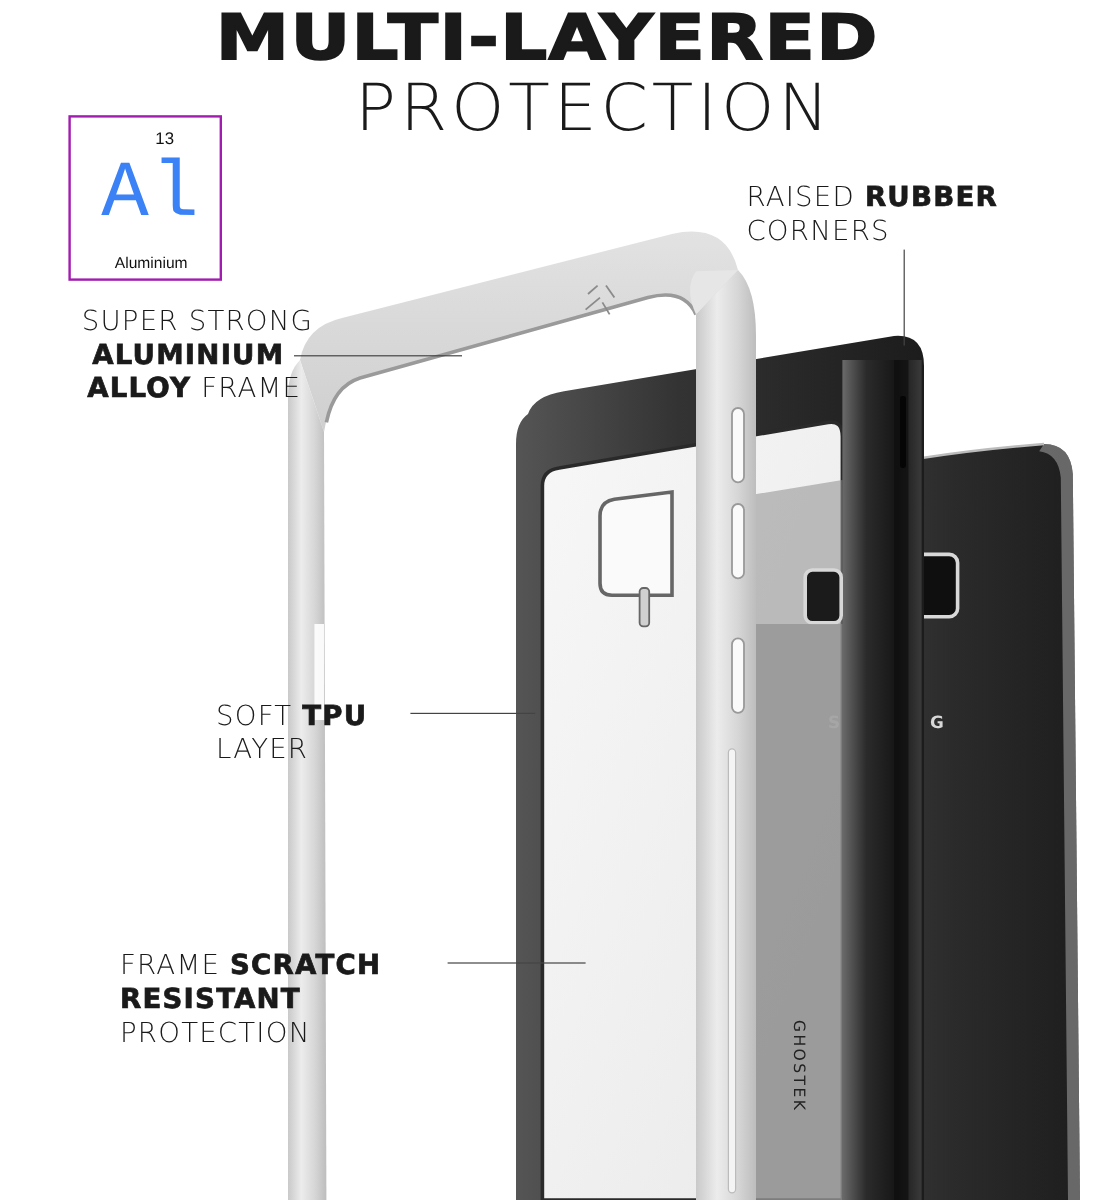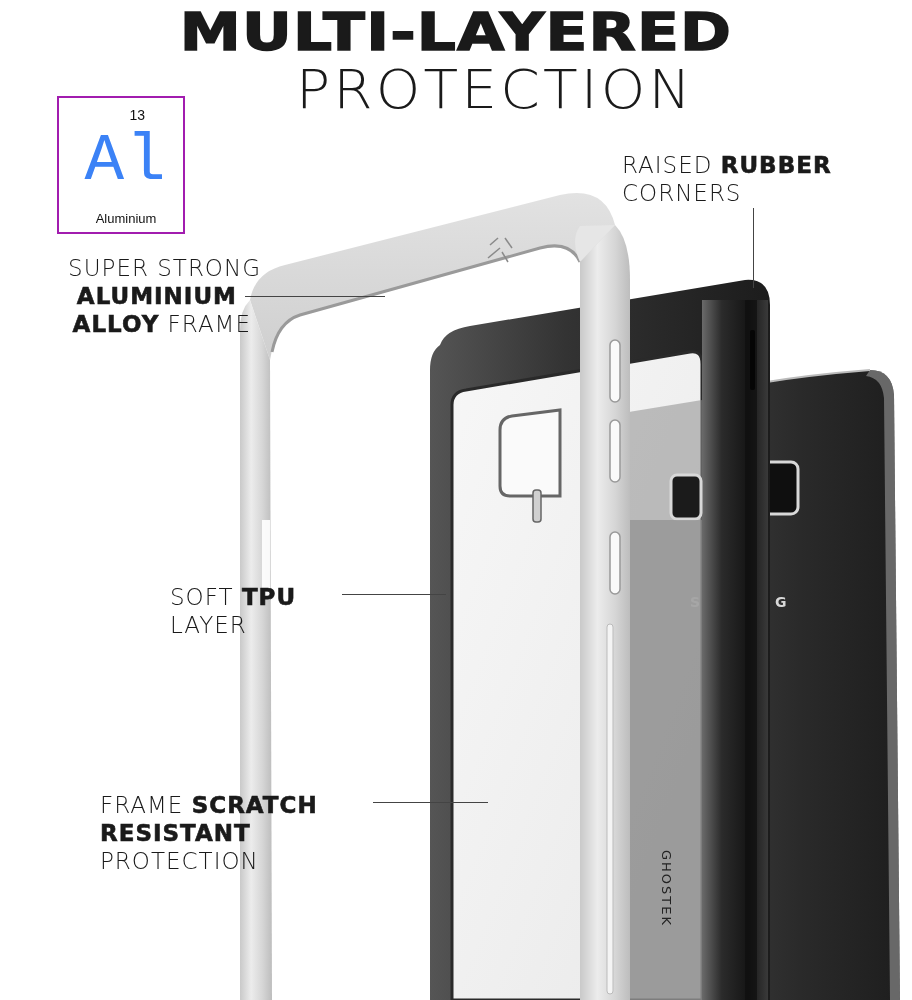--- a/index.html
+++ b/index.html
@@ -128,21 +128,21 @@
   <div style="padding-right:10px;"><span class="bold">ALLOY</span> <span class="light">FRAME</span></div>
 </div>
 <div class="abs leader" style="left:245px; top:296px; width:140px; height:1px;"></div>
 
 <div class="abs label center" style="left:622px; width:276px; top:151px;">
   <div><span class="light">RAISED</span> <span class="bold">RUBBER</span></div>
   <div class="light">CORNERS</div>
 </div>
 <div class="abs leader" style="left:753px; top:208px; width:1px; height:80px;"></div>
 
-<div class="abs label center" style="left:170px; width:174px; top:583px;">
+<div class="abs label center" style="left:180px; width:174px; top:583px;">
   <div><span class="light">SOFT</span> <span class="bold">TPU</span></div>
   <div class="light">LAYER</div>
 </div>
 <div class="abs leader" style="left:342px; top:594px; width:104px; height:1px;"></div>
 
 <div class="abs label center" style="left:100px; width:278px; top:791px;">
   <div><span class="light">FRAME</span> <span class="bold">SCRATCH</span></div>
   <div class="bold">RESISTANT</div>
   <div class="light">PROTECTION</div>
 </div>

